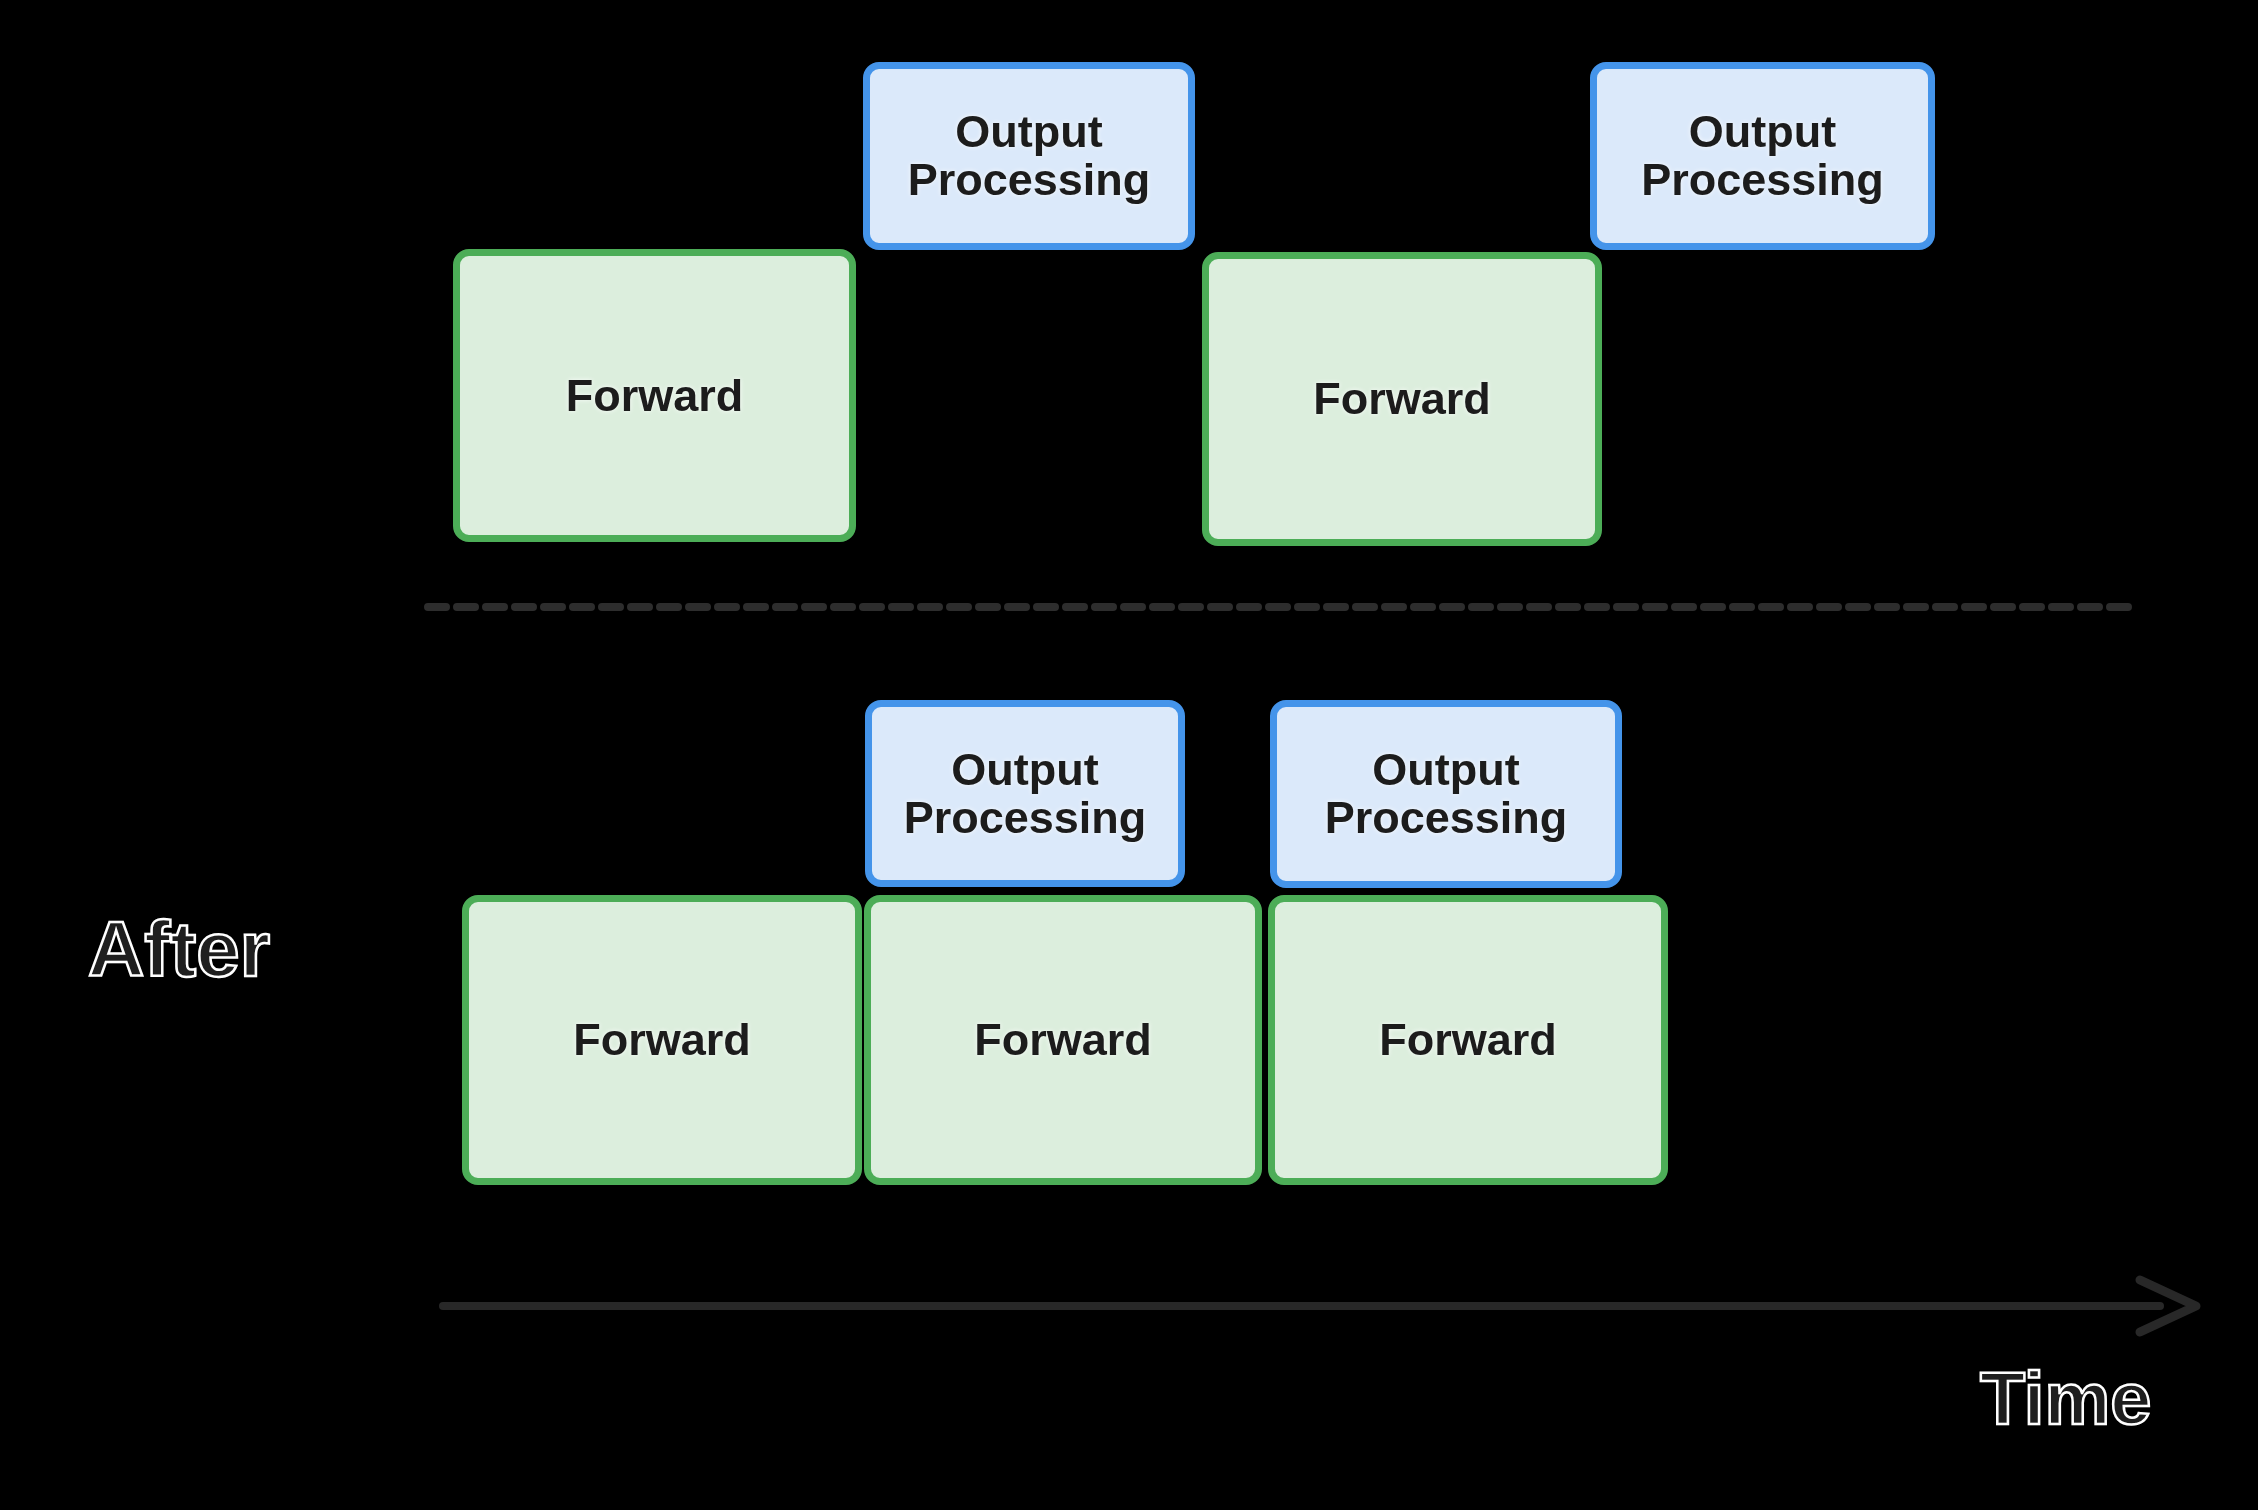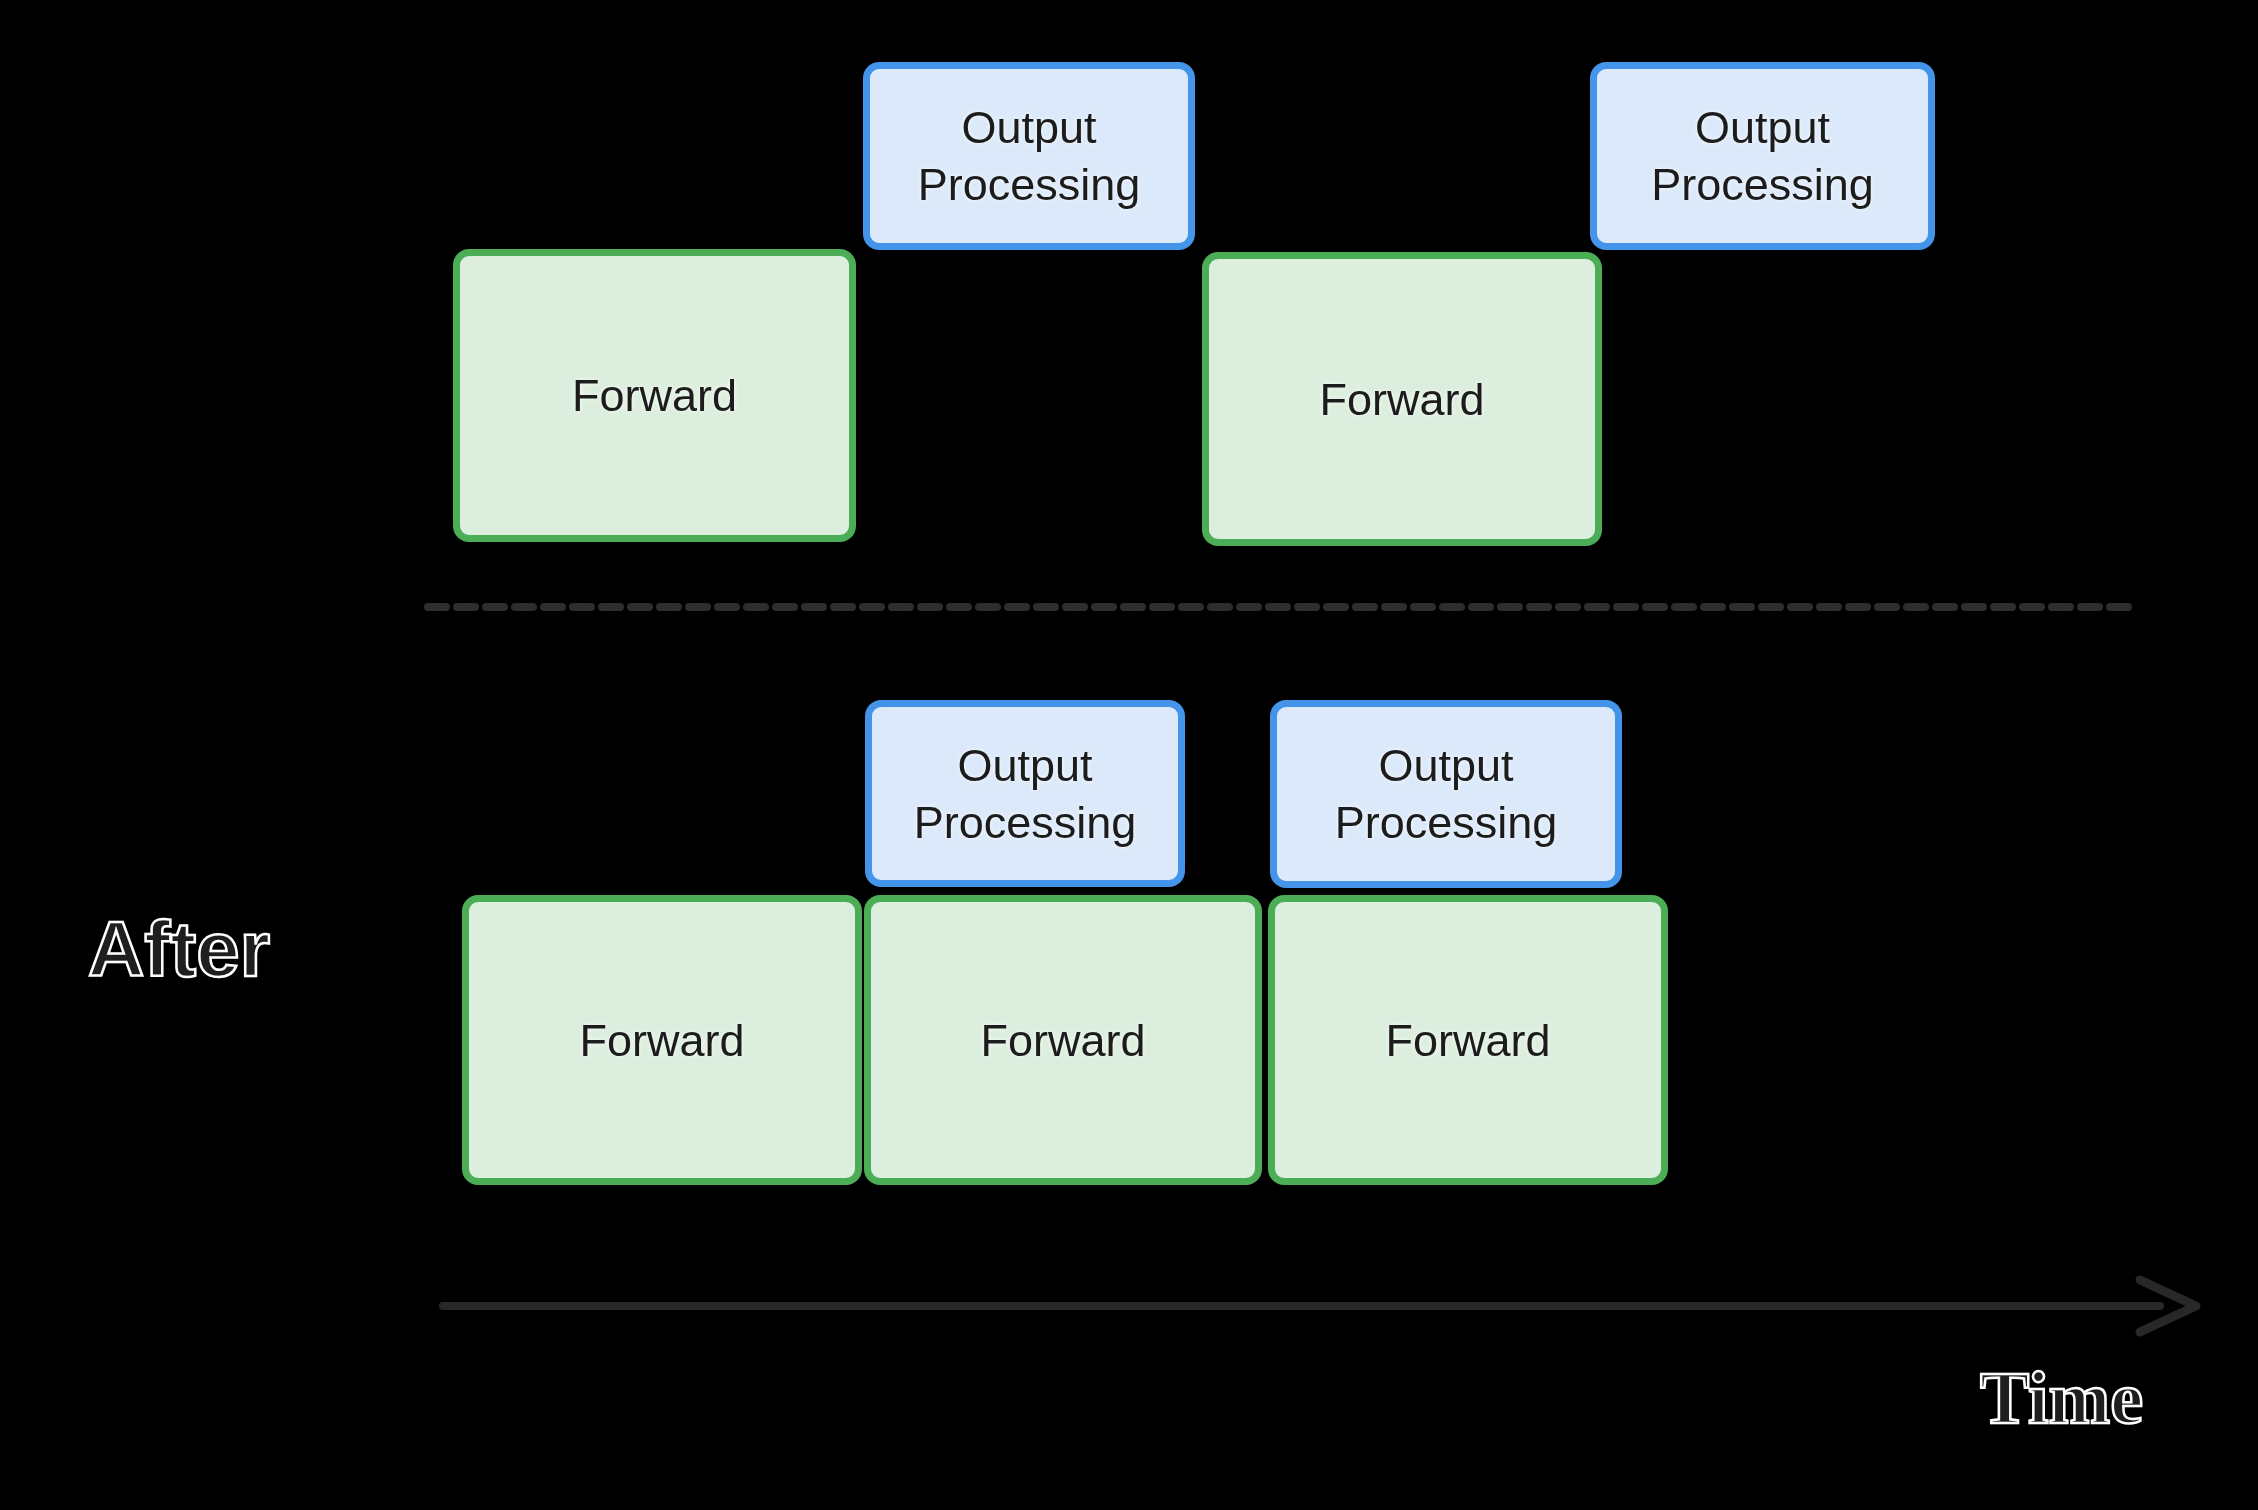--- a/index.html
+++ b/index.html
@@ -30,22 +30,22 @@
   .box.green {
     background: var(--forward-fill, #dceedd);
     border: 7px solid var(--forward-border, #4cad57);
   }
   .box.blue {
     background: var(--output-fill, #dbe9fa);
     border: 7px solid var(--output-border, #4494ea);
   }
   .box-label {
     font-size: 45px;
-    font-weight: 400;
-    line-height: 57px;
+    font-weight: 700;
+    line-height: 48px;
     color: #1c1c1c;
     text-shadow: 0 0 5px rgba(255,255,255,0.85);
     padding: 0 18px;
   }
   
   .outline-label {
     position: absolute;
     font-size: 78px;
     font-weight: 700;
     color: #1f1f1f;
@@ -105,15 +105,15 @@
 
   <div class="box green" style="left:1268px; top:895px; width:400px; height:290px;">
     <span class="box-label">Forward</span>
   </div>
 
   <svg class="axis-svg" style="left:438px; top:1271px;" width="1770" height="70" viewBox="0 0 1770 70">
     <line x1="5" y1="35" x2="1722" y2="35" stroke="#282828" stroke-width="8" stroke-linecap="round"></line>
     <polyline points="1702,9 1758,35 1702,61" fill="none" stroke="#282828" stroke-width="9" stroke-linecap="round" stroke-linejoin="round"></polyline>
   </svg>
 
-  <div class="outline-label" style="left:1980px; top:1356px; font-size:74px;font-family:Liberation Serif, serif;">Time</div>
+  <div class="outline-label" style="left:1980px; top:1356px; font-size:74px;">Time</div>
 
 </div>
 
 </body></html>

